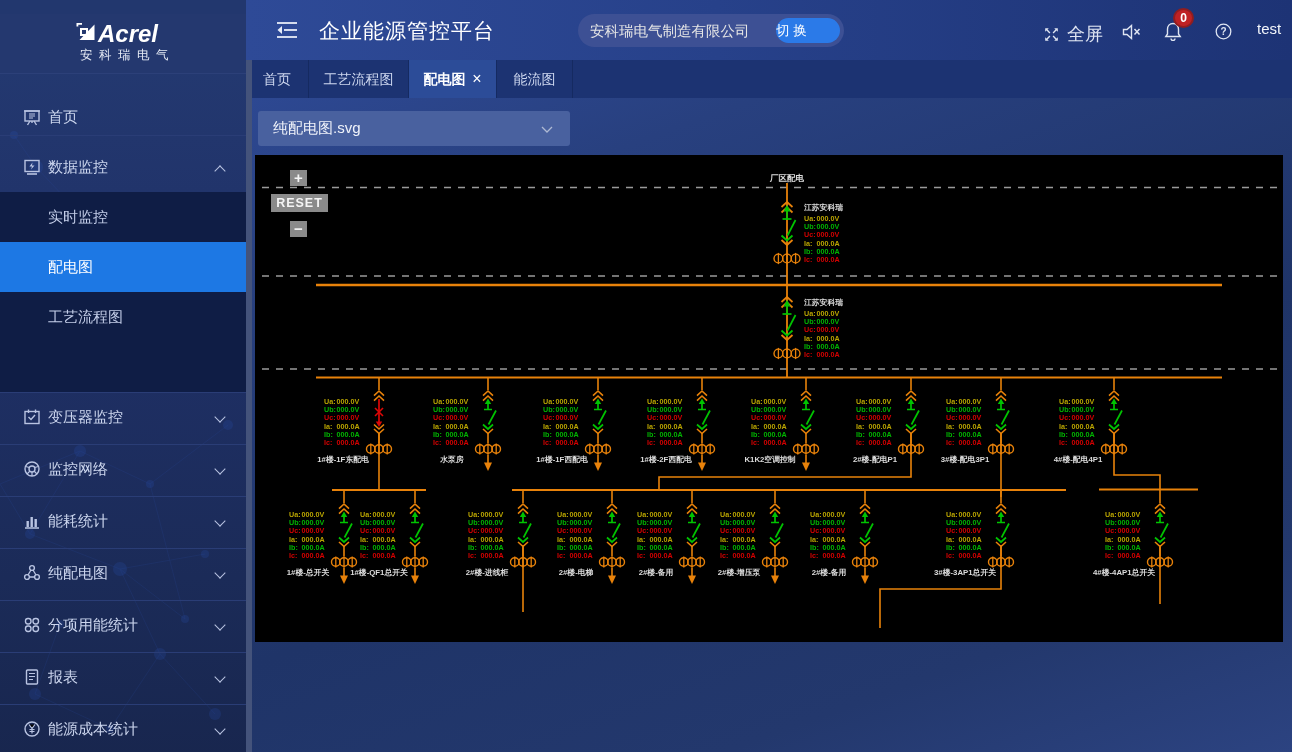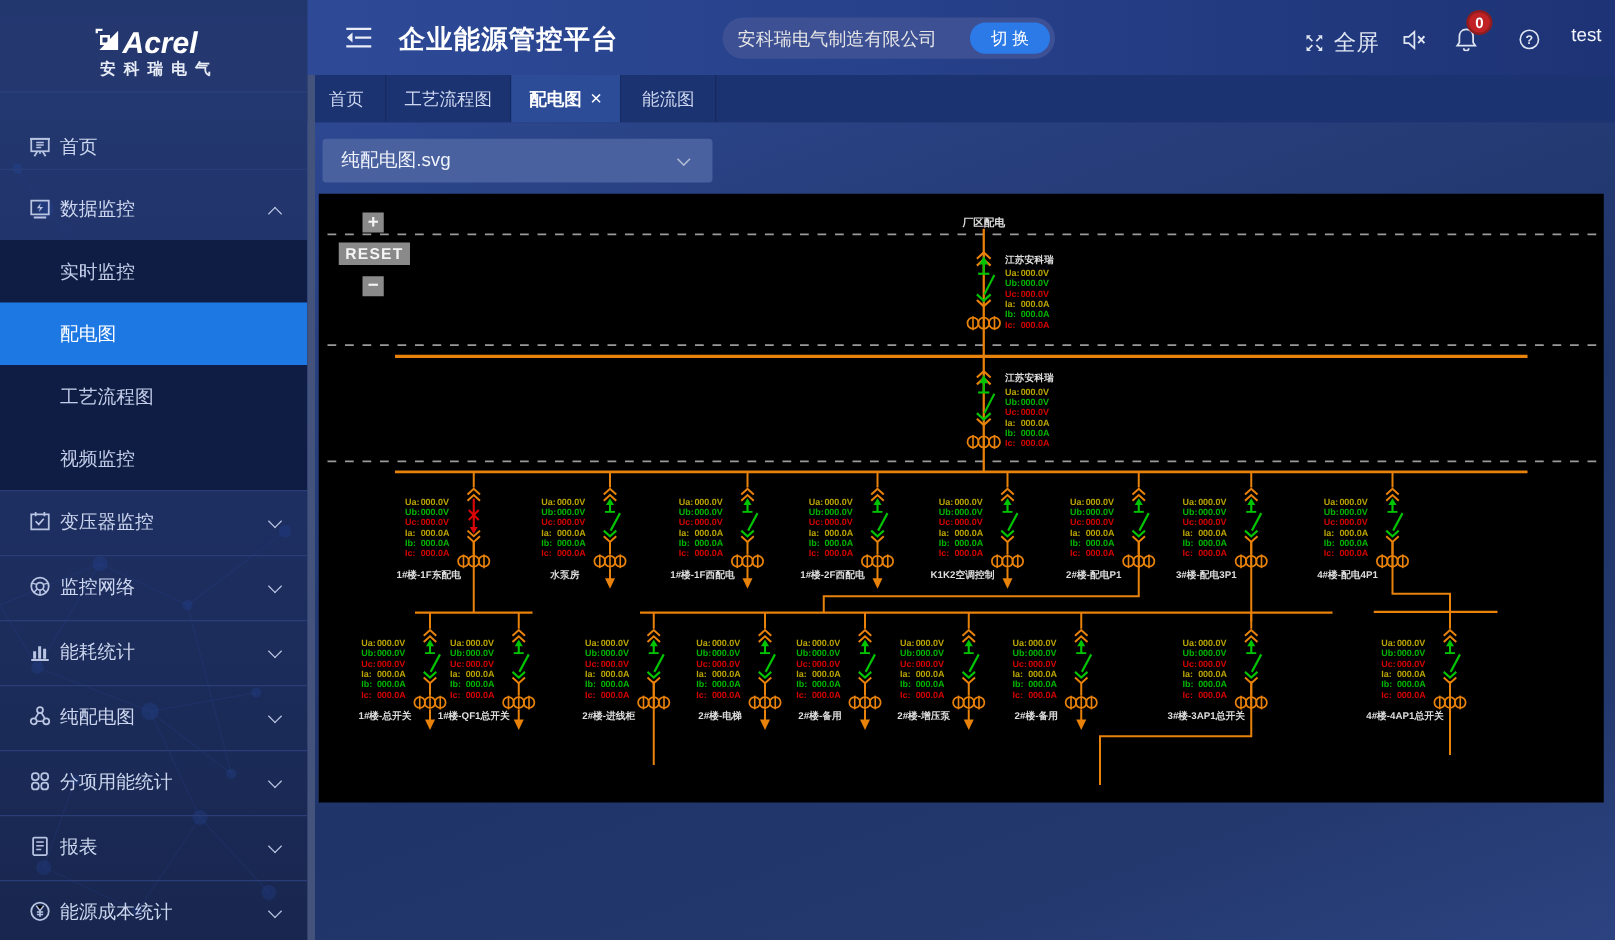--- a/index.html
+++ b/index.html
@@ -3,37 +3,37 @@
 <meta charset="utf-8">
 <title>企业能源管控平台</title>
 <style>
 *{margin:0;padding:0;box-sizing:border-box;}
 body{font-family:"Liberation Sans", sans-serif;}
 .app{position:relative;width:1292px;height:752px;overflow:hidden;background:#22376e;}
 .sidebar{position:absolute;left:0;top:0;width:246px;height:752px;background:linear-gradient(180deg,#243a72 0%,#1f3066 40%,#1b2b58 75%,#18264e 100%);overflow:hidden;margin-top:14px;}
 .sidebar .deco{position:absolute;left:0;top:0;}
 .logo{position:absolute;left:0;top:0;width:246px;height:60px;background:#24386f;border-bottom:1px solid #2c4079;}
 .logo svg{position:absolute;left:76px;top:8px;}
-.logo-cn{position:absolute;left:80px;top:33px;width:140px;color:#e6ebf5;font-size:12.5px;letter-spacing:6.5px;white-space:nowrap;font-weight:bold;}
+.logo-cn{position:absolute;left:80px;top:33px;width:140px;color:#e6ebf5;font-size:12.5px;letter-spacing:6.5px;white-space:nowrap;}
 .mitem{position:absolute;left:0;width:246px;height:50px;color:#ccd6ee;font-size:15px;}
 .micon{position:absolute;left:23px;top:16px;}
 .mtext{position:absolute;left:48px;top:16px;}
 .chev{position:absolute;right:22px;top:21px;width:8px;height:8px;border-right:1.6px solid #b9c4e2;border-bottom:1.6px solid #b9c4e2;transform:rotate(45deg);}
 .chev.up{transform:rotate(-135deg);top:25px;}
 .mdiv{position:absolute;left:0;width:246px;height:1px;background:#2a3d76;}
 .submenu{position:absolute;left:0;top:178px;width:246px;height:200px;background:#0f1d45;}
 .sitem{position:absolute;left:0;width:246px;height:50px;color:#c3cde8;font-size:15px;padding:16px 0 0 48px;}
 .sitem.active{background:#1d78e4;color:#fff;}
 .header{position:absolute;left:246px;top:0;width:1046px;height:60px;background:linear-gradient(90deg,#2e4a97 0%,#27418a 45%,#1d3375 100%);}
 .fold{position:absolute;left:276px-246px;top:20px;}
 .header .fold{left:30px;}
-.title{position:absolute;left:73px;top:17px;font-size:21px;font-weight:bold;color:#ffffff;letter-spacing:1px;}
+.title{position:absolute;left:73px;top:17px;font-size:21px;font-weight:normal;color:#ffffff;letter-spacing:1px;}
 .pill{position:absolute;left:332px;top:14px;width:266px;height:33px;background:#3d5094;border-radius:17px;}
 .pill-text{position:absolute;left:12px;top:8px;font-size:14.5px;color:#e5e5e5;}
-.switch-btn{position:absolute;right:4px;top:4px;width:64px;height:25px;background:#2b7ae8;border-radius:13px;color:#fff;font-size:13.5px;text-align:center;line-height:25px;}
+.switch-btn{position:absolute;right:4px;top:4px;width:64px;height:25px;background:#2b7ae8;border-radius:13px;color:#fff;font-size:13.5px;line-height:25px;}
 .fullscreen{position:absolute;left:798px;top:22px;color:#dfe5f2;font-size:18px;}
 .fullscreen svg{vertical-align:-2px;margin-right:3px;}
 .mute{position:absolute;left:876px;top:24px;}
 .bellwrap{position:absolute;left:918px;top:22px;}
 .badge{position:absolute;left:9px;top:-14px;width:21px;height:20px;background:#bf2124;border:2px solid #8f1d20;border-radius:50%;color:#fff;font-size:12px;font-weight:bold;text-align:center;line-height:17px;}
 .help{position:absolute;left:969px;top:23px;}
 .user{position:absolute;left:1011px;top:20px;color:#f2f5fb;font-size:15px;}
 .tabbar{position:absolute;left:246px;top:60px;width:1046px;height:38px;background:#1c3372;}
 .tab{position:absolute;top:0;height:38px;color:#cdd7ef;font-size:14px;text-align:center;line-height:38px;border-right:1px solid #152a61;}
 .tab.active{background:#2c4c98;color:#fff;font-weight:bold;}
@@ -110,21 +110,20 @@
       </div>
 
 <div class="submenu">
 
 <div class="sitem" style="top:0px">实时监控</div>
 
 <div class="sitem active" style="top:50px">配电图</div>
 
 <div class="sitem" style="top:100px">工艺流程图</div>
 
-<div class="sitem" style="top:150px">视频监控</div>
 </div>
 
 <div class="mitem" style="top:378px">
         <span class="micon"><svg width="18" height="18" viewBox="0 0 18 18">
             <rect x="2" y="3.5" width="14" height="12" stroke="#b9c4e2" stroke-width="1.4" fill="none"></rect>
             <line x1="5.5" y1="1.5" x2="5.5" y2="5" stroke="#b9c4e2" stroke-width="1.4" fill="none"></line>
             <line x1="12.5" y1="1.5" x2="12.5" y2="5" stroke="#b9c4e2" stroke-width="1.4" fill="none"></line>
             <path d="M5.5 9 l2.5 2.5 l4-4.5" stroke="#b9c4e2" stroke-width="1.4" fill="none"></path>
           </svg></span>
         <span class="mtext">变压器监控</span>

